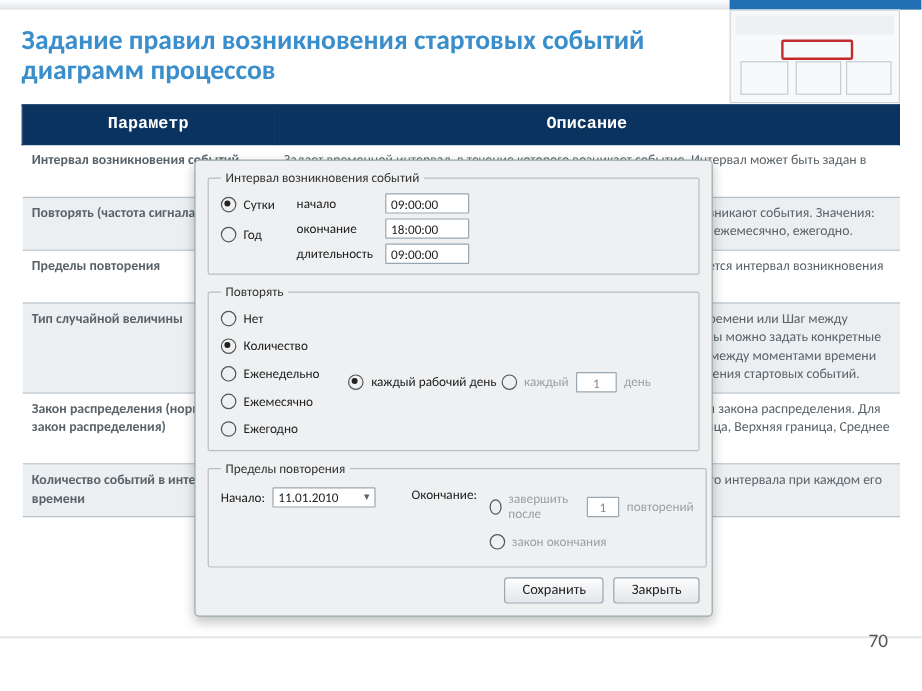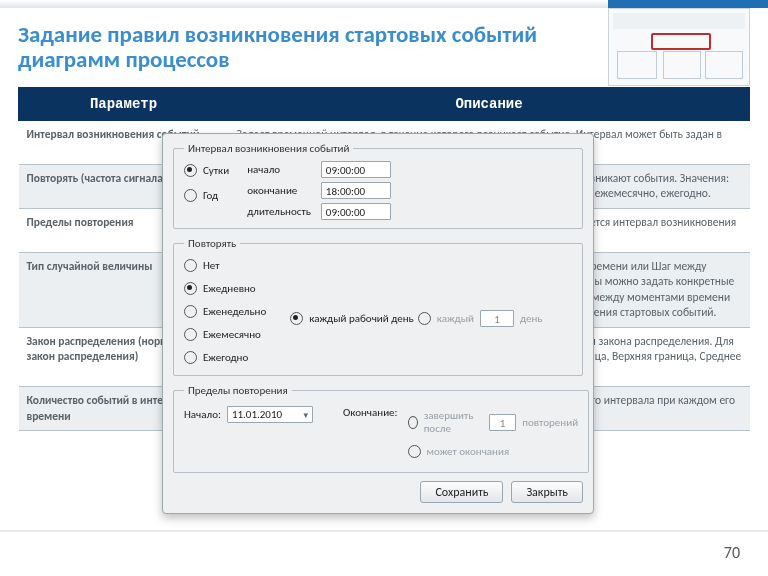--- a/index.html
+++ b/index.html
@@ -14,21 +14,21 @@
   .thumb .tb4{position:absolute;left:54px;top:42px;width:36px;height:26px;border:1px solid #c3ccd3;}
   .thumb .tb5{position:absolute;right:6px;top:42px;width:36px;height:26px;border:1px solid #c3ccd3;}
 
   table.params{width:100%;border-collapse:collapse;font-size:11.5px;color:#5a6369;margin-top:14px;table-layout:fixed;}
   table.params th{background:#0b335f;color:#fff;font-weight:700;font-size:14px;padding:8px 6px;text-align:center;border:1px solid #0b335f;font-family:Liberation Mono, monospace;}
   table.params td{border-bottom:1px solid #b8c2cb;padding:6px 8px;vertical-align:top;line-height:1.35;}
   table.params tr.band td{background:#eceff2;}
   td.p{font-weight:700;color:#5a6369;width:210px;}
   col.cparam{width:210px;}
 
-  .pagenum{position:absolute;bottom:14px;right:28px;font-size:16px;color:#555;}
+  .pagenum{position:absolute;bottom:32px;right:28px;font-size:16px;color:#555;}
   .footer-line{position:absolute;bottom:44px;left:0;right:0;height:2px;background:#e6e9ec;}
 
   
   .dialog{position:absolute;left:162px;top:133px;width:430px;background:#eef0f2;border:1px solid #9aa;border-radius:4px;box-shadow:0 4px 10px rgba(0,0,0,0.25);font-size:11px;color:#222;}
   .dlg-title{height:22px;background:linear-gradient(180deg,#f7fbff,#dce6ef);border-top-left-radius:4px;border-top-right-radius:4px;display:flex;align-items:center;padding:0 4px;font-size:11px;}
   .dlg-title .sq{width:11px;height:11px;background:#4b7db8;margin-right:6px;}
   .dlg-title .spacer{flex:1;}
   .winbtn{width:26px;height:16px;border:1px solid #b9c6d1;background:linear-gradient(180deg,#fafdff,#e3ecf3);border-radius:2px;display:inline-flex;align-items:center;justify-content:center;margin-left:2px;font-size:9px;color:#4a4a4a;}
   .winbtn.close{background:linear-gradient(180deg,#ff8b6a,#d83b1c);color:#fff;border:1px solid #b5300f;font-weight:bold;}
   .dlg-body{padding:8px 10px 10px 10px;}
@@ -141,21 +141,21 @@
       <fieldset>
         <legend>Повторять</legend>
         <div class="repeat-wrap">
           <div class="repeat-left">
             <span class="row">
                 <span class="radio"></span>
                 <span class="lbl">Нет</span>
               </span>
             <span class="row">
                 <span class="radio checked"></span>
-                <span class="lbl">Ежедневно</span>
+                <span class="lbl">Количество</span>
               </span>
             <span class="row">
                 <span class="radio"></span>
                 <span class="lbl">Еженедельно</span>
               </span>
             <span class="row">
                 <span class="radio"></span>
                 <span class="lbl">Ежемесячно</span>
               </span>
             <span class="row">
@@ -192,21 +192,21 @@
               <span class="lbl" style="margin-right:4px;">Окончание:</span>
               <span style="display:flex;flex-direction:column;gap:4px;">
                 <span class="row">
                   <span class="radio"></span>
                   <span class="lbl muted">завершить после</span>
                   <span class="tbox w40">1</span>
                   <span class="lbl muted">повторений</span>
                 </span>
                 <span class="row">
                     <span class="radio"></span>
-                    <span class="lbl muted">может окончания</span>
+                    <span class="lbl muted">закон окончания</span>
                   </span>
               </span>
             </span>
           </div>
         </div>
       </fieldset>
 
       <div class="btnrow">
         <span class="btn">Сохранить</span>
         <span class="btn">Закрыть</span>

